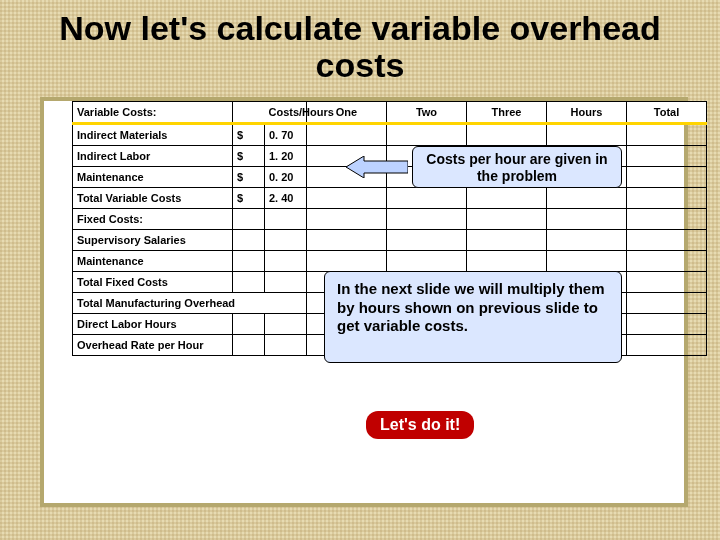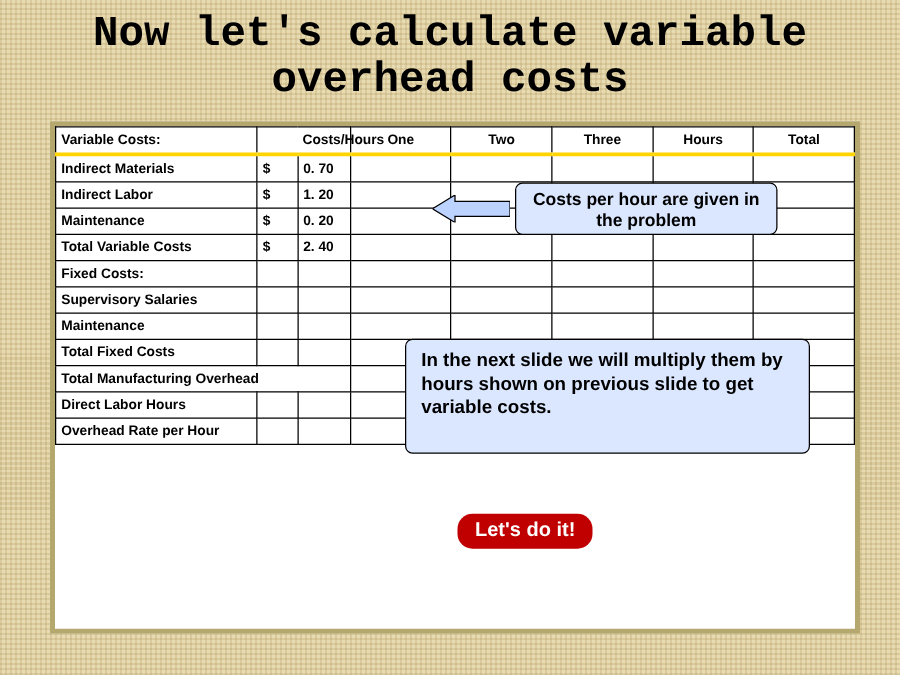--- a/index.html
+++ b/index.html
@@ -15,36 +15,37 @@
     height: 540px;
     position: relative;
     box-sizing: border-box;
     background:
       repeating-linear-gradient(0deg, rgba(170,140,80,.22) 0 2px, rgba(170,140,80,0) 2px 4px),
       repeating-linear-gradient(90deg, rgba(170,140,80,.22) 0 2px, rgba(170,140,80,0) 2px 4px),
       linear-gradient(#e7dbb2, #e7dbb2);
     padding: 6px 40px 0 40px;
   }
   .title {
-    font-family: Liberation Mono, monospace;
+    font-family: Liberation Sans, sans-serif;
     font-weight: 900;
     font-size: 34px;
     line-height: 1.1;
     text-align: center;
     color: #000;
     margin: 4px 0 12px 0;
   }
   .panel {
     position: relative;
     width: 648px;
     height: 410px;
     margin: 4px auto;
     background: #fff;
     border: 4px solid #b5a86e;
     box-sizing: border-box;
+    padding-left: 28px;
   }
   table.sheet {
     border-collapse: collapse;
     width: 100%;
     table-layout: fixed;
     font-size: 11px;
   }
   table.sheet td, table.sheet th {
     border: 1px solid #000;
     padding: 3px 4px;
@@ -83,21 +84,21 @@
     padding: 4px 8px;
     line-height: 1.2;
   }
   .arrow-left {
     position: absolute;
     left: 302px; top: 55px;
     width: 62px; height: 22px;
   }
   .callout.big {
     left: 280px; top: 170px;
-    width: 324px; height: 92px;
+    width: 298px; height: 92px;
     font-size: 15px;
     text-align: left;
     padding: 8px 12px;
     line-height: 1.25;
   }
   .lets {
     position: absolute;
     left: 322px; top: 310px;
     background: #c00000;
     color: #fff;

